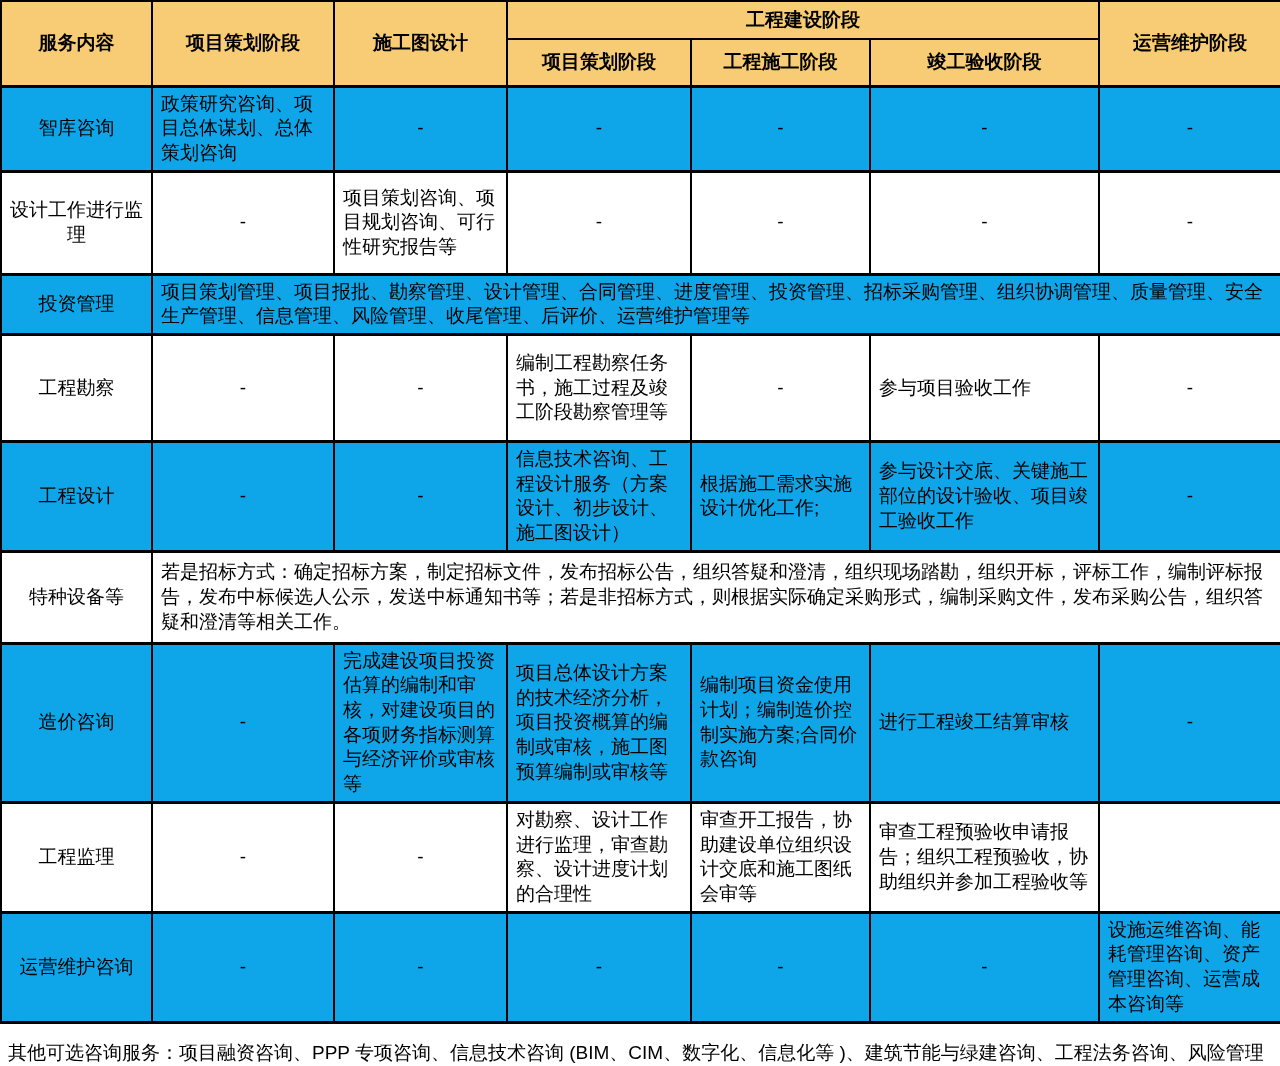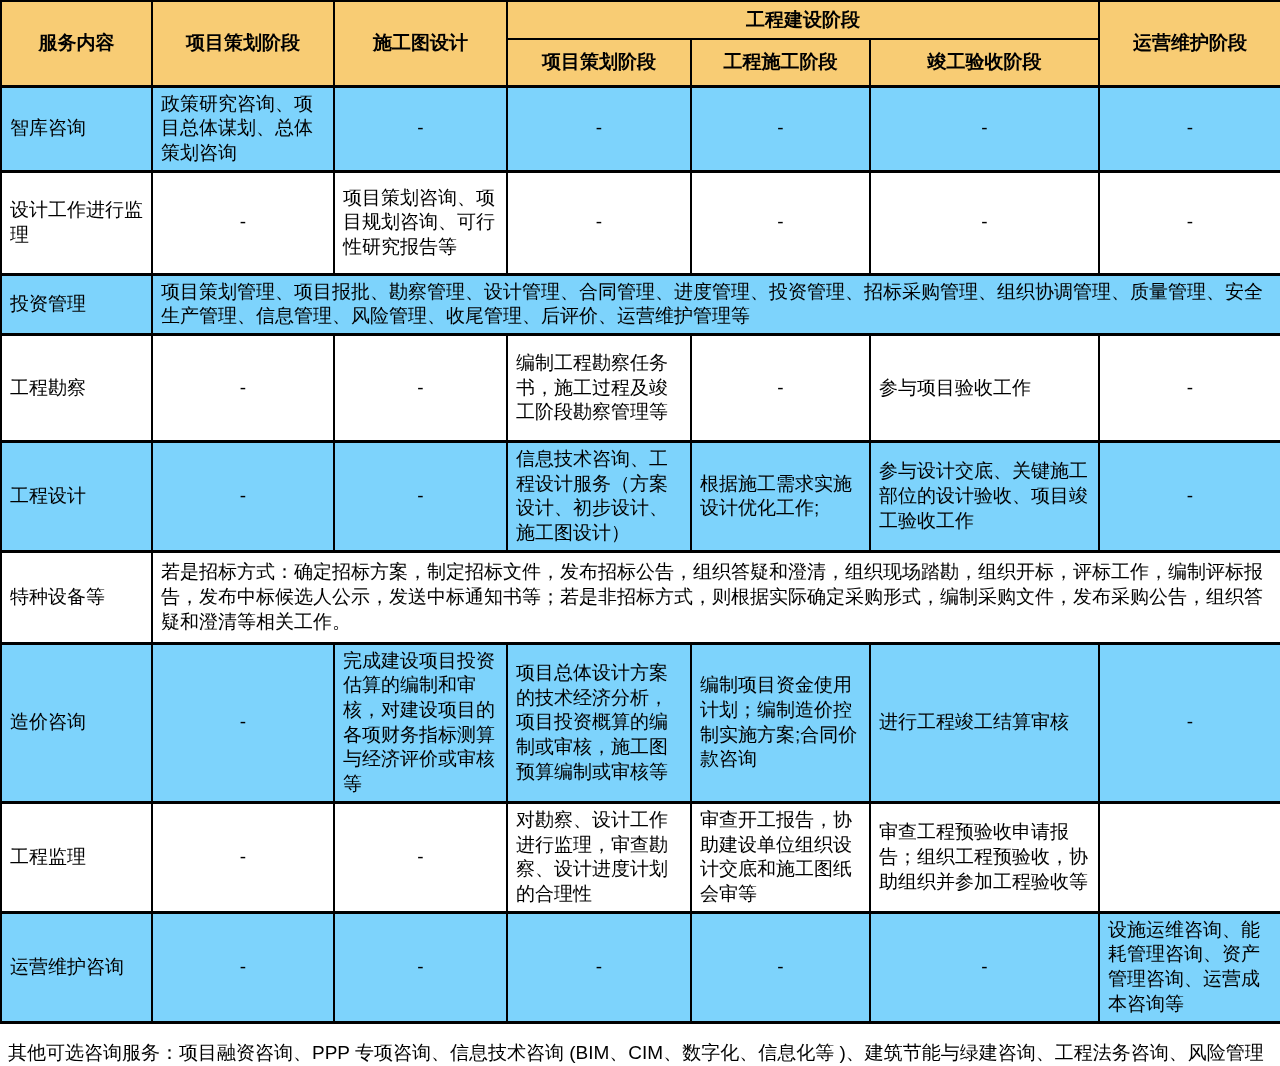--- a/index.html
+++ b/index.html
@@ -36,26 +36,26 @@
     border-bottom-width: 3px;
   }
   thead th {
     background: #F8CC74;
     font-weight: bold;
     font-size: 20px;
     vertical-align: middle;
   }
   tbody th.row-head {
     font-weight: normal;
-    text-align: left;
+    text-align: center;
     vertical-align: middle;
   }
   tbody tr.stripe > th,
   tbody tr.stripe > td {
-    background: #7dd3fc;
+    background: #0ea5e9;
   }
   tbody tr.plain > th,
   tbody tr.plain > td {
     background: #FFFFFF;
   }
   td.dash-cell {
     text-align: center;
     vertical-align: middle;
   }
   td.text-cell {

